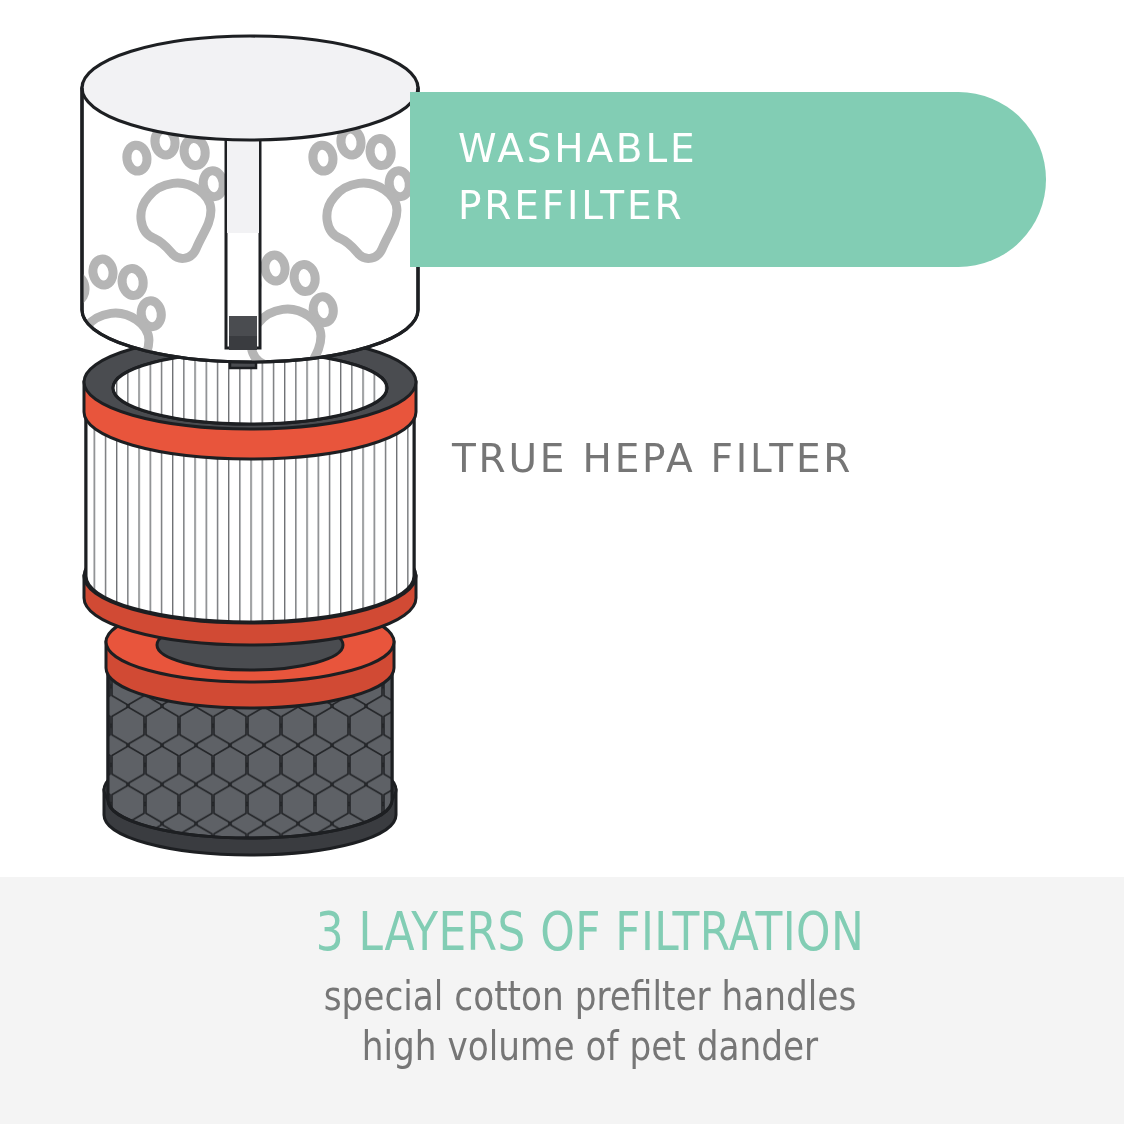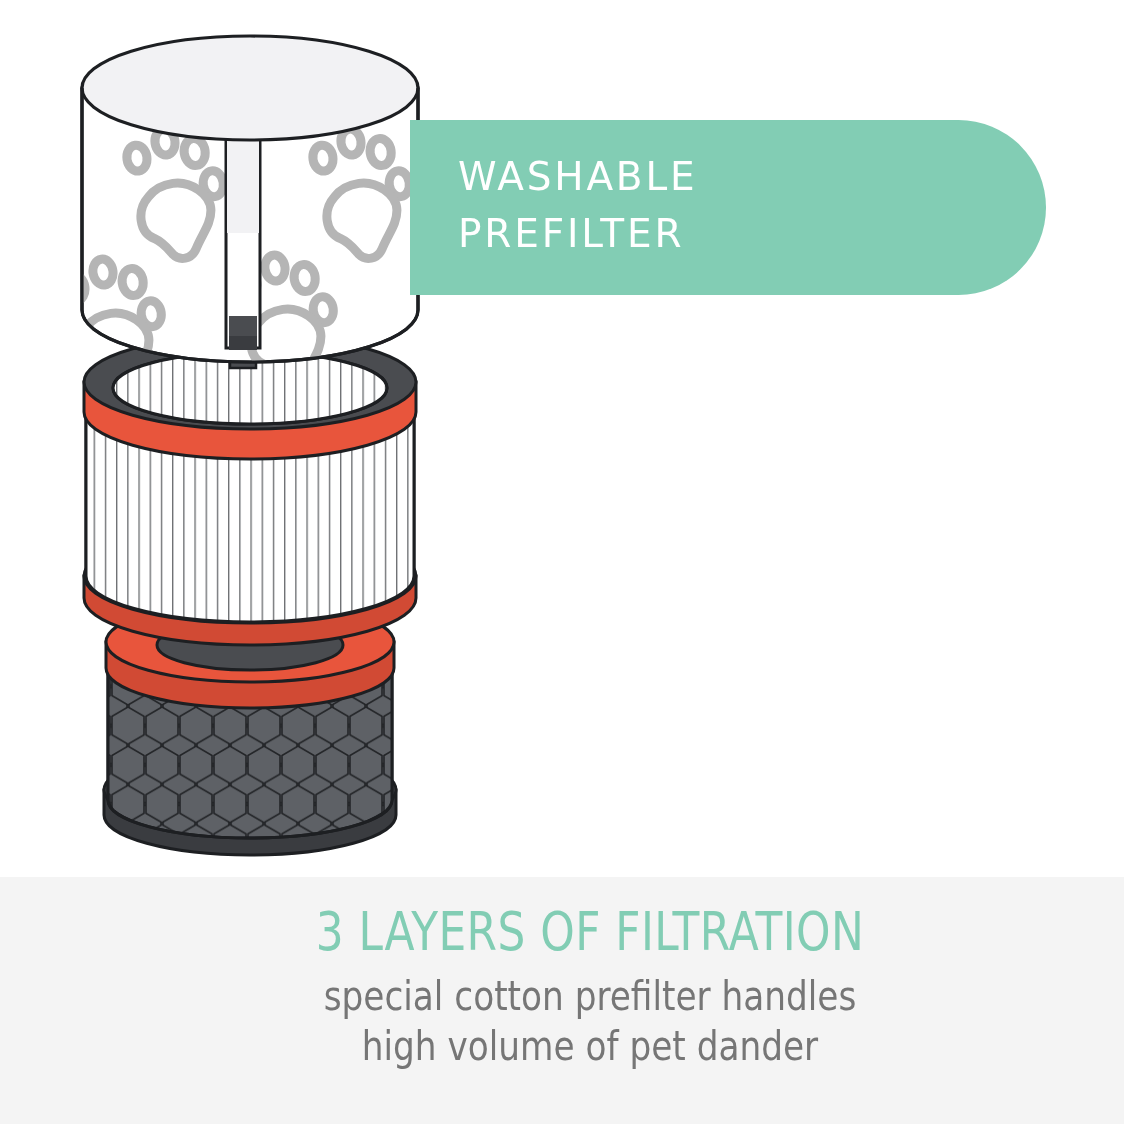--- a/index.html
+++ b/index.html
@@ -44,21 +44,20 @@
     left: 410px;
     top: 92px;
     width: 636px;
     height: 175px;
     background: #82cdb4;
     border-top-left-radius: 0;
     border-bottom-left-radius: 0;
     border-top-right-radius: 88px;
     border-bottom-right-radius: 88px;
     box-sizing: border-box;
-    margin-top: 28px;
   }
   .callout-label {
     position: absolute;
     left: 48px;
     top: 28px;
     color: #ffffff;
     font-size: 39px;
     font-weight: 400;
     letter-spacing: 2.8px;
     line-height: 1.47;
@@ -253,20 +252,21 @@
 
         <path d="M 22 68 L 22 290 A 168 52 0 0 0 358 290 L 358 68" fill="none" stroke="#1d1f22" stroke-width="3.2"></path>
       </g>
     </svg>
 
     <div class="callout-banner">
       <div class="callout-label">WASHABLE
 PREFILTER</div>
     </div>
 
+    <div class="plain-label label-hepa">TRUE HEPA FILTER</div>
 
 
   </div>
 
   <div class="bottom-panel">
     <div class="bottom-headline">3 LAYERS OF FILTRATION</div>
     <div class="bottom-subline">special cotton prefilter handles
 high volume of pet dander</div>
   </div>
 

